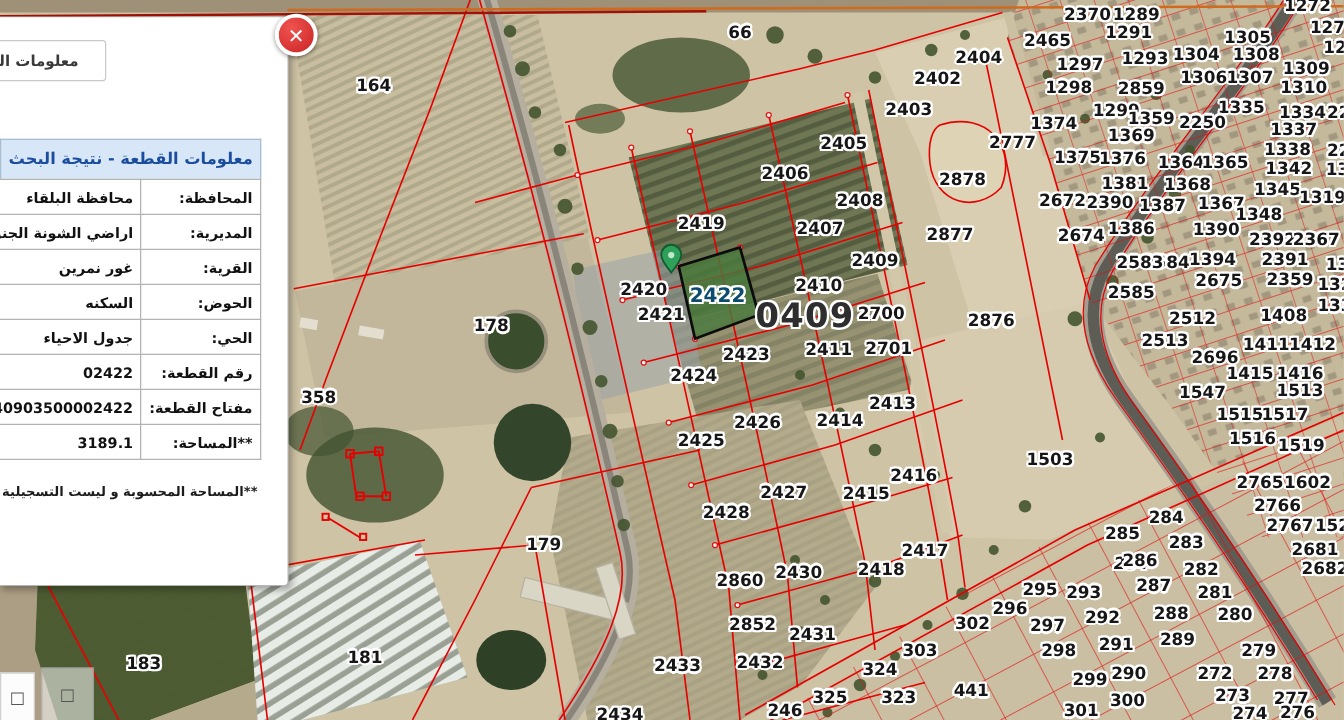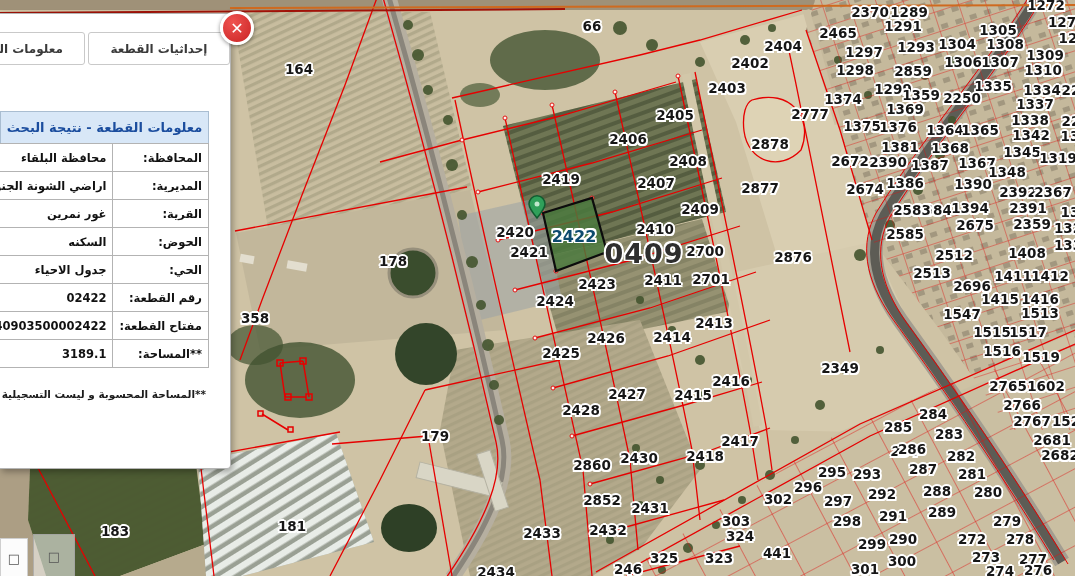--- a/index.html
+++ b/index.html
@@ -287,21 +287,21 @@
       <span class="maplabel" style="left: 592px; top: 465px;">2860</span>
       <span class="maplabel" style="left: 602px; top: 500px;">2852</span>
       <span class="maplabel" style="left: 650px; top: 508px;">2431</span>
       <span class="maplabel" style="left: 608px; top: 530px;">2432</span>
       <span class="maplabel" style="left: 542px; top: 533px;">2433</span>
       <span class="maplabel" style="left: 496px; top: 572px;">2434</span>
       <span class="maplabel" style="left: 628px; top: 569px;">246</span>
       <span class="maplabel" style="left: 664px; top: 558px;">325</span>
       <span class="maplabel" style="left: 719px; top: 558px;">323</span>
       <span class="maplabel" style="left: 759px; top: 553px; padding-left: 36px;">441</span>
-      <span class="maplabel" style="left: 740px; top: 536px;">324</span>
+      <span class="maplabel" style="left: 704px; top: 536px;">324</span>
       <span class="maplabel" style="left: 736px; top: 521px;">303</span>
       <span class="maplabel" style="left: 778px; top: 499px;">302</span>
       <span class="maplabel" style="left: 808px; top: 487px;">296</span>
       <span class="maplabel" style="left: 832px; top: 472px;">295</span>
       <span class="maplabel" style="left: 867px; top: 474px;">293</span>
       <span class="maplabel" style="left: 905px; top: 451px; font-style: italic;">294</span>
       <span class="maplabel" style="left: 838px; top: 501px;">297</span>
       <span class="maplabel" style="left: 847px; top: 521px;">298</span>
       <span class="maplabel" style="left: 872px; top: 544px;">299</span>
       <span class="maplabel" style="left: 902px; top: 561px;">300</span>
@@ -319,21 +319,21 @@
       <span class="maplabel" style="left: 972px; top: 474px;">281</span>
       <span class="maplabel" style="left: 988px; top: 492px;">280</span>
       <span class="maplabel" style="left: 1007px; top: 521px;">279</span>
       <span class="maplabel" style="left: 1020px; top: 539px;">278</span>
       <span class="maplabel" style="left: 972px; top: 539px;">272</span>
       <span class="maplabel" style="left: 986px; top: 557px;">273</span>
       <span class="maplabel" style="left: 1033px; top: 559px;">277</span>
       <span class="maplabel" style="left: 1000px; top: 571px;">274</span>
       <span class="maplabel" style="left: 1038px; top: 570px;">276</span>
       <span class="maplabel" style="left: 942px; top: 512px;">289</span>
-      <span class="maplabel" style="left: 840px; top: 368px;">2349</span>
+      <span class="maplabel" style="left: 840px; top: 368px;">1503</span>
       <span class="maplabel" style="left: 793px; top: 257px;">2876</span>
       <span class="maplabel" style="left: 760px; top: 188px;">2877</span>
       <span class="maplabel" style="left: 770px; top: 144px;">2878</span>
       <span class="maplabel" style="left: 393px; top: 261px;">178</span>
       <span class="maplabel" style="left: 255px; top: 318px;">358</span>
       <span class="maplabel" style="left: 435px; top: 436px;">179</span>
       <span class="maplabel" style="left: 115px; top: 531px;">183</span>
       <span class="maplabel" style="left: 292px; top: 526px;">181</span>
       <span class="maplabel" style="left: 870px; top: 12px;">2370</span>
       <span class="maplabel" style="left: 909px; top: 12px;">1289</span>
@@ -415,23 +415,20 @@
       <span class="maplabel" style="left: 1070px; top: 136px;">13</span>
       <span class="maplabel" style="left: 1070px; top: 212px;">13</span>
       <span class="maplabel" style="left: 1068px; top: 228px;">132</span>
       <span class="maplabel" style="left: 1068px; top: 245px;">133</span>
     </div>
 
   <div class="panel" dir="rtl">
     <div class="tab tab-info">
       <span>معلومات القطعة</span>
     </div>
-    <div class="tab tab-coords">
-      <span>إحداثيات القطعة</span>
-    </div>
     <div class="ptable">
       <div class="hdr">معلومات القطعة - نتيجة البحث</div>
       <table class="info">
           <tbody>
             <tr>
               <td class="lbl">المحافظة:</td>
               <td class="val">محافظة البلقاء</td>
             </tr>
             <tr>
               <td class="lbl">المديرية:</td>

